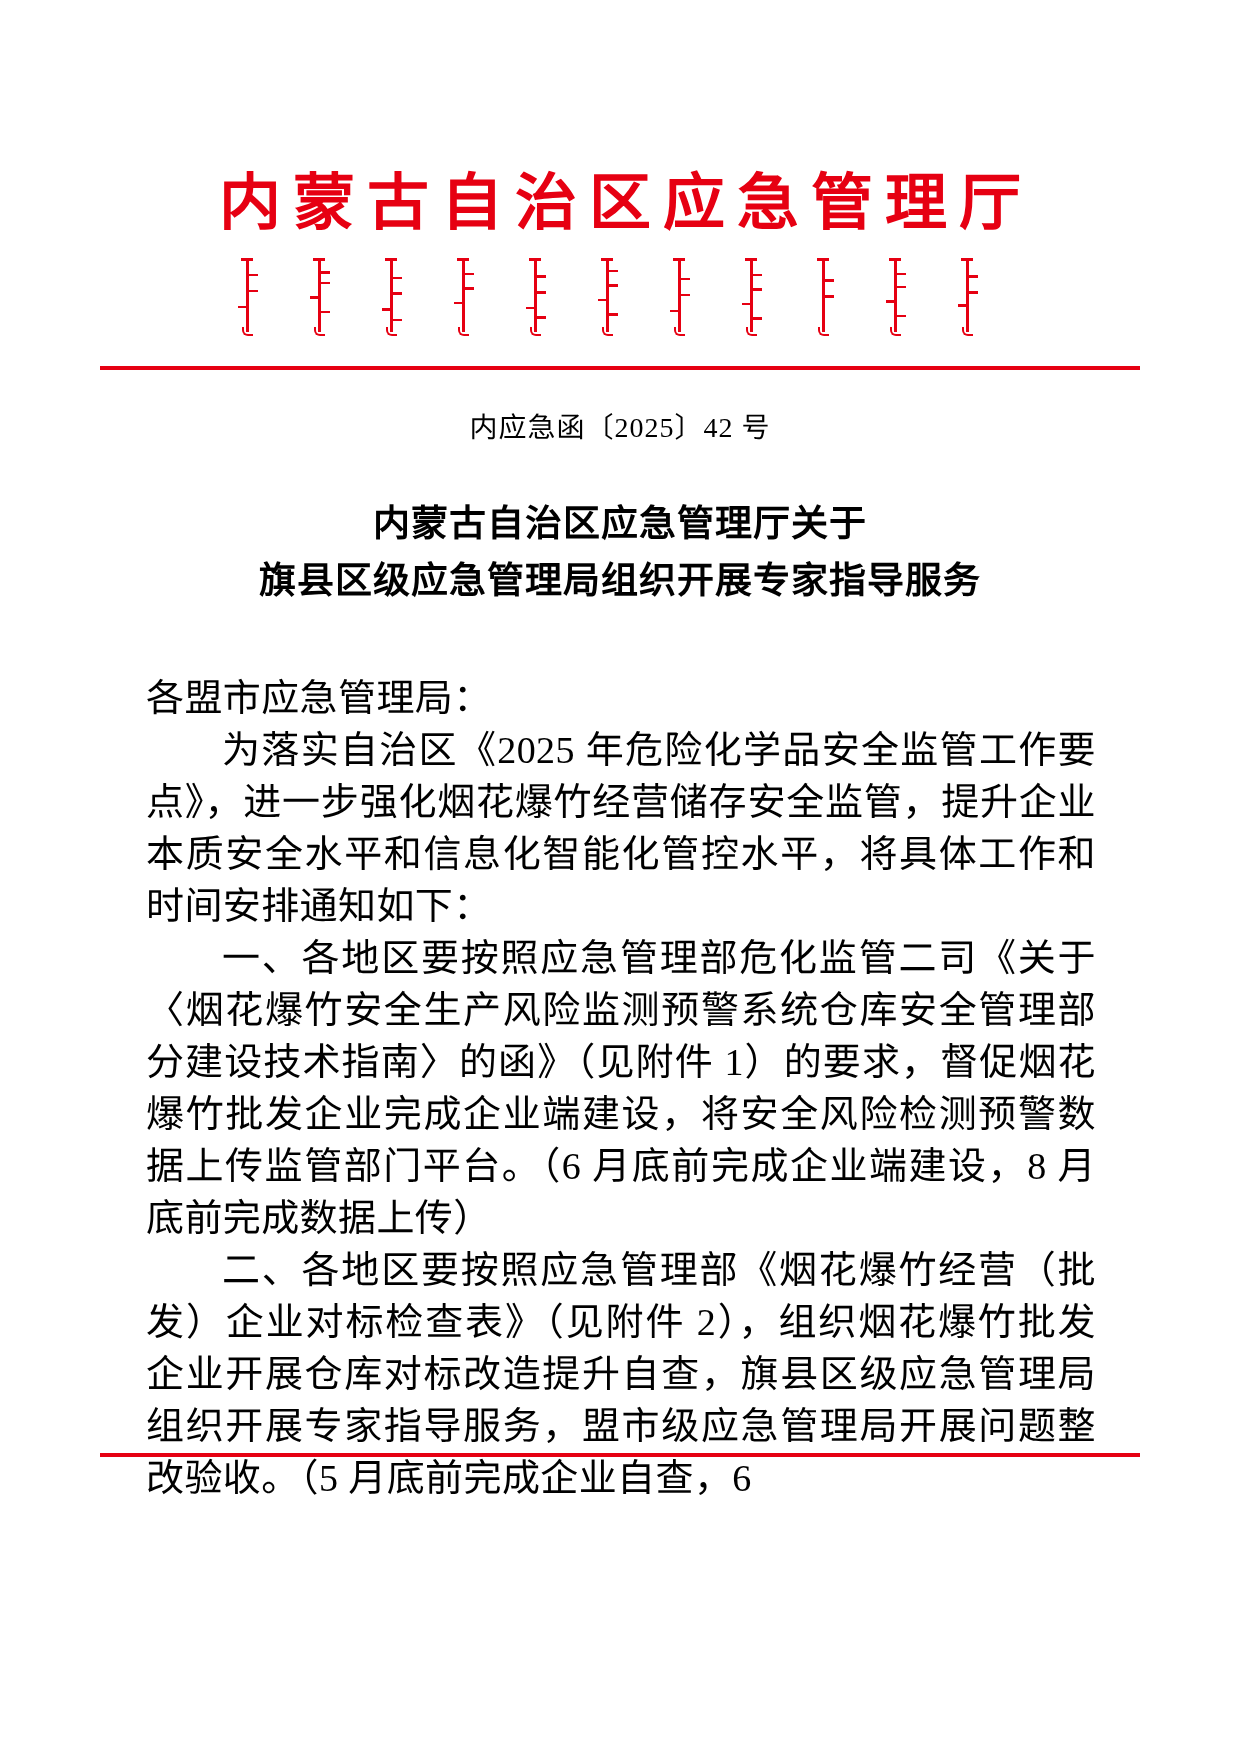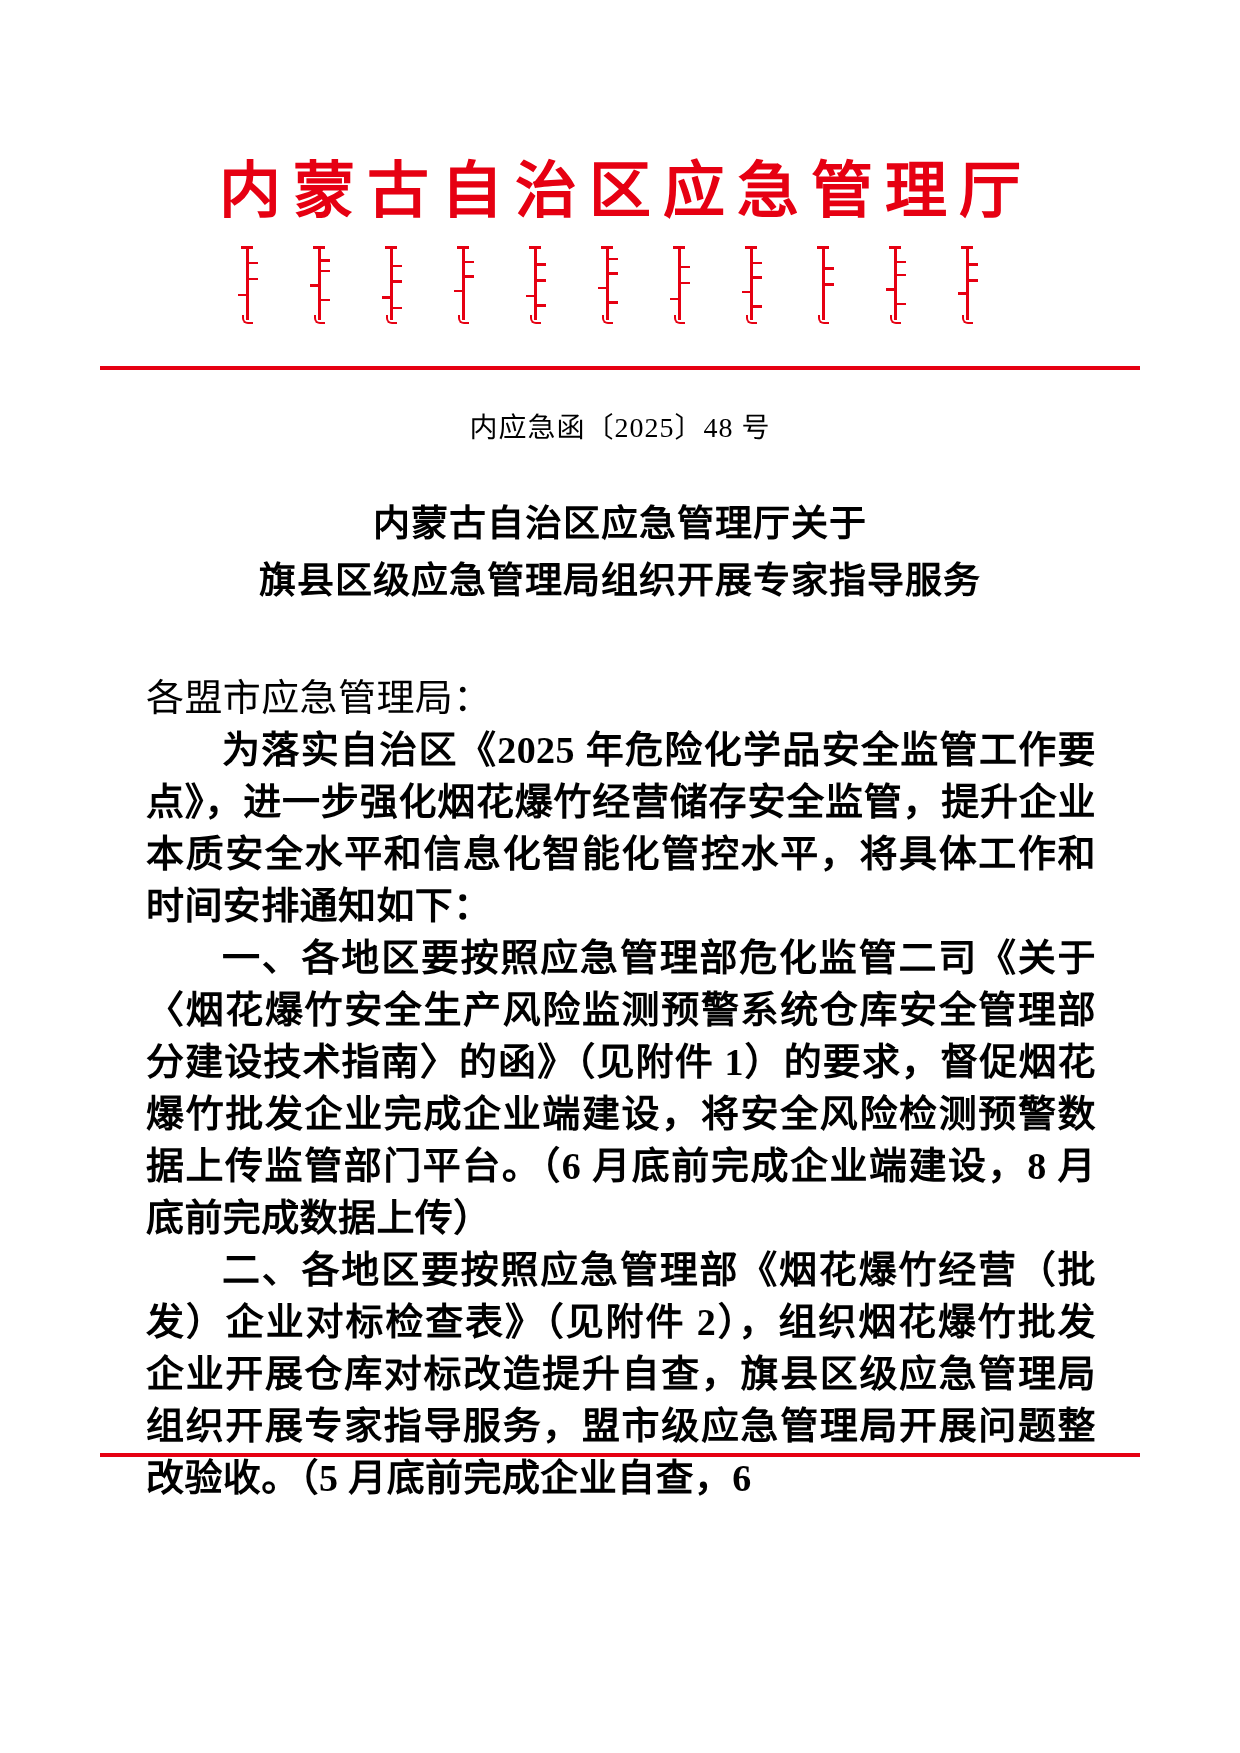--- a/index.html
+++ b/index.html
@@ -22,21 +22,21 @@
     top: 0;
     width: 1240px;
     height: 1753px;
     background: #ffffff;
   }
 
   
   .letterhead {
     position: absolute;
     left: 0;
-    top: 160px;
+    top: 172px;
     width: 1240px;
     text-align: center;
   }
 
   .org-title-cn {
     font-family: "DejaVu Serif", "Liberation Serif", serif;
     font-weight: 700;
     color: #e60012;
     font-size: 62px;
     letter-spacing: 12px;
@@ -157,21 +157,20 @@
     letter-spacing: 0.4px;
     text-align: justify;
     text-justify: inter-ideograph;
     font-family: "Liberation Serif", "DejaVu Serif", serif;
   }
   .body-text p {
     margin: 0;
   }
   .body-text p.indent {
     text-indent: 2em;
-    font-weight: bold;
   }
 </style>
 </head>
 <body>
 
 <div class="page">
 
   <div class="letterhead">
     <div class="org-title-cn">内蒙古自治区应急管理厅</div>
     <div class="org-title-mn" id="mn-host">
@@ -266,21 +265,21 @@
           <div class="mn-tick" style="top: 17.2px;"></div>
           <div class="mn-tick" style="top: 33.04px;"></div>
           <div class="mn-tick l" style="top: 46.24px;"></div>
           <div class="mn-foot"></div>
         </div>
       </div>
   </div>
 
   <div class="rule-top"></div>
 
-  <div class="doc-number">内应急函〔2025〕48 号</div>
+  <div class="doc-number">内应急函〔2025〕42 号</div>
 
   <div class="doc-title">
     <span class="line">内蒙古自治区应急管理厅关于</span>
     <span class="line">旗县区级应急管理局组织开展专家指导服务</span>
   </div>
 
   <div class="body-text">
     <p>各盟市应急管理局：</p>
     <p class="indent">为落实自治区《2025 年危险化学品安全监管工作要点》，进一步强化烟花爆竹经营储存安全监管，提升企业本质安全水平和信息化智能化管控水平，将具体工作和时间安排通知如下：</p>
     <p class="indent">一、各地区要按照应急管理部危化监管二司《关于〈烟花爆竹安全生产风险监测预警系统仓库安全管理部分建设技术指南〉的函》（见附件 1）的要求，督促烟花爆竹批发企业完成企业端建设，将安全风险检测预警数据上传监管部门平台。（6 月底前完成企业端建设，8 月底前完成数据上传）</p>

